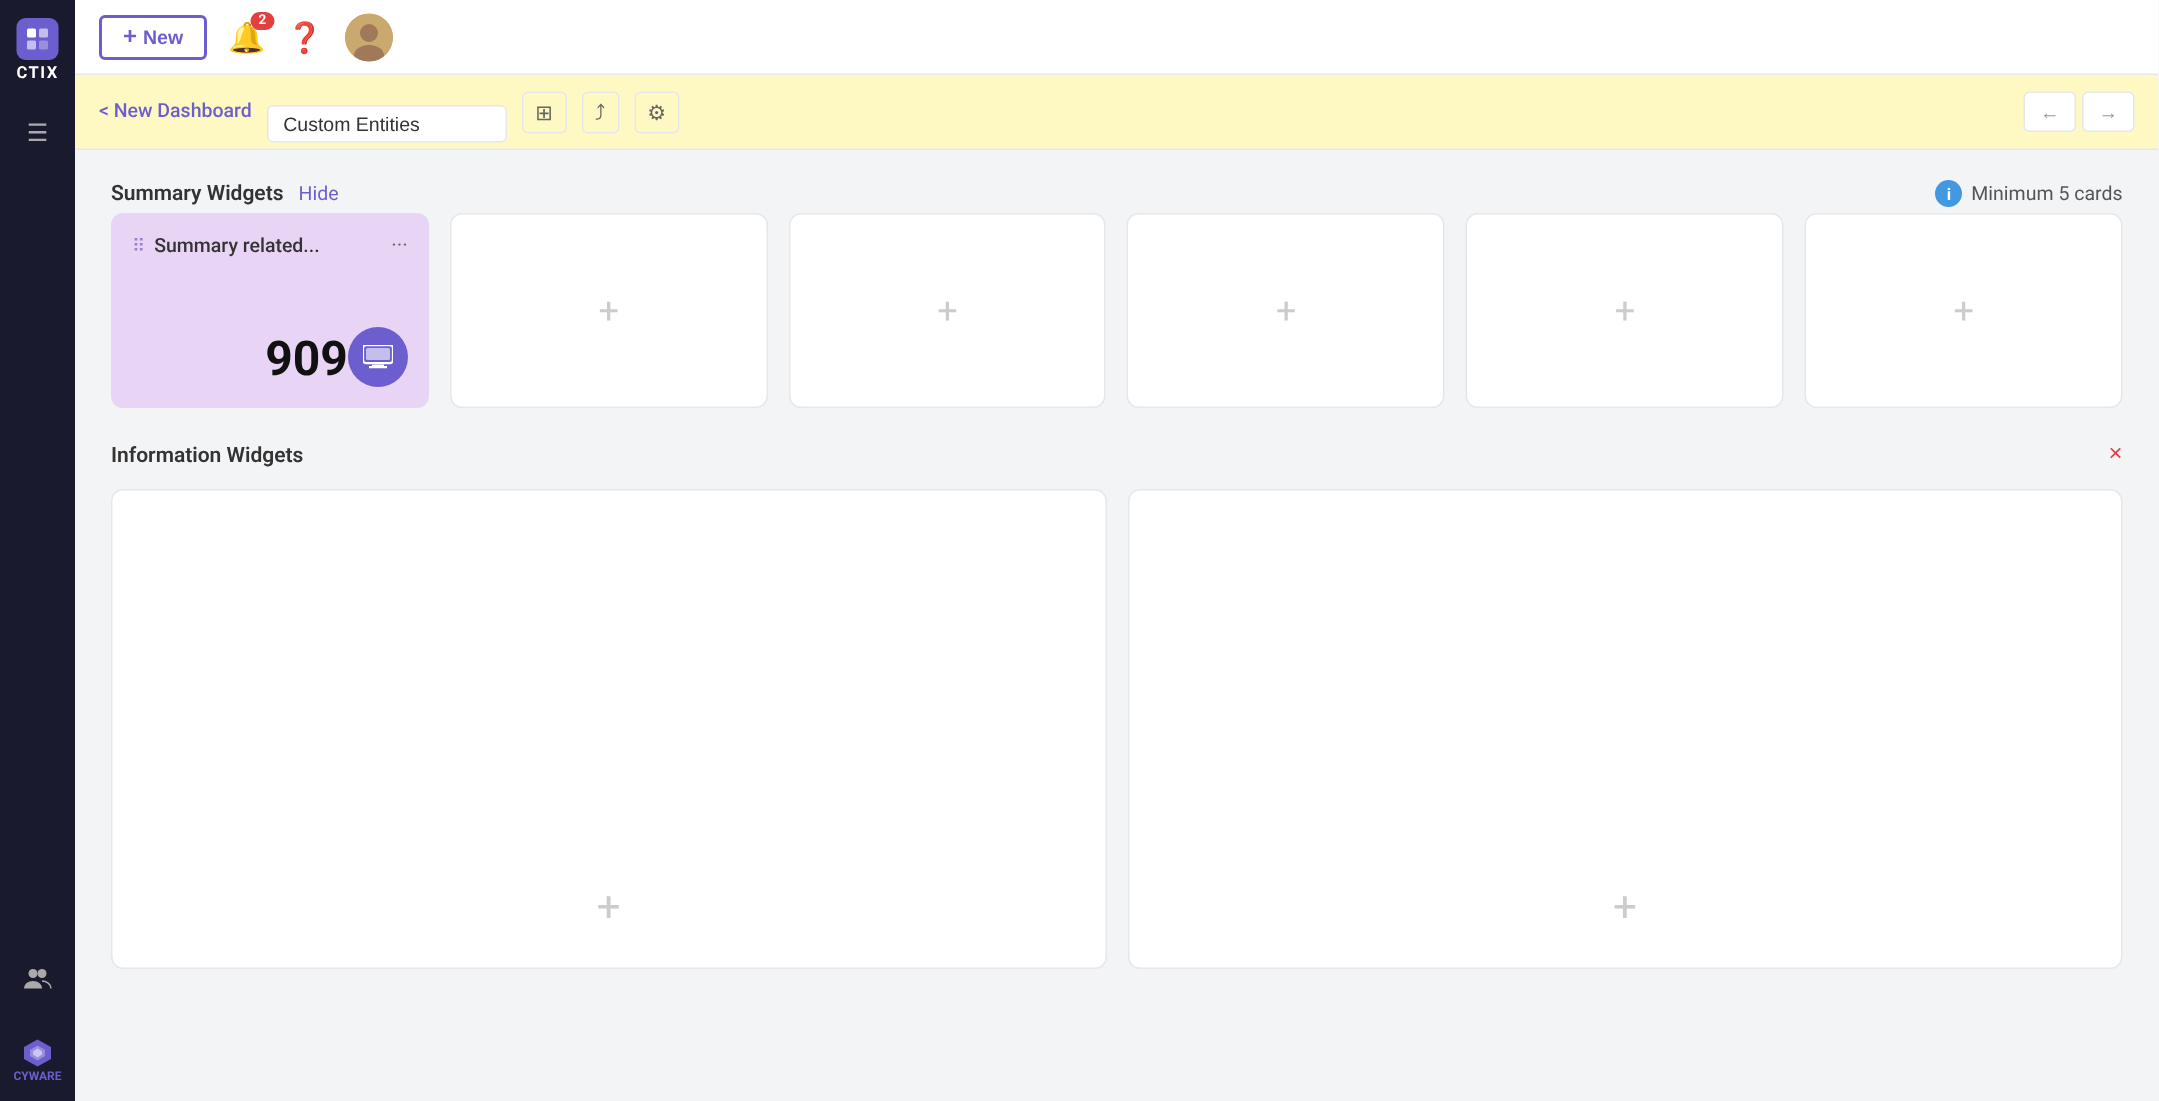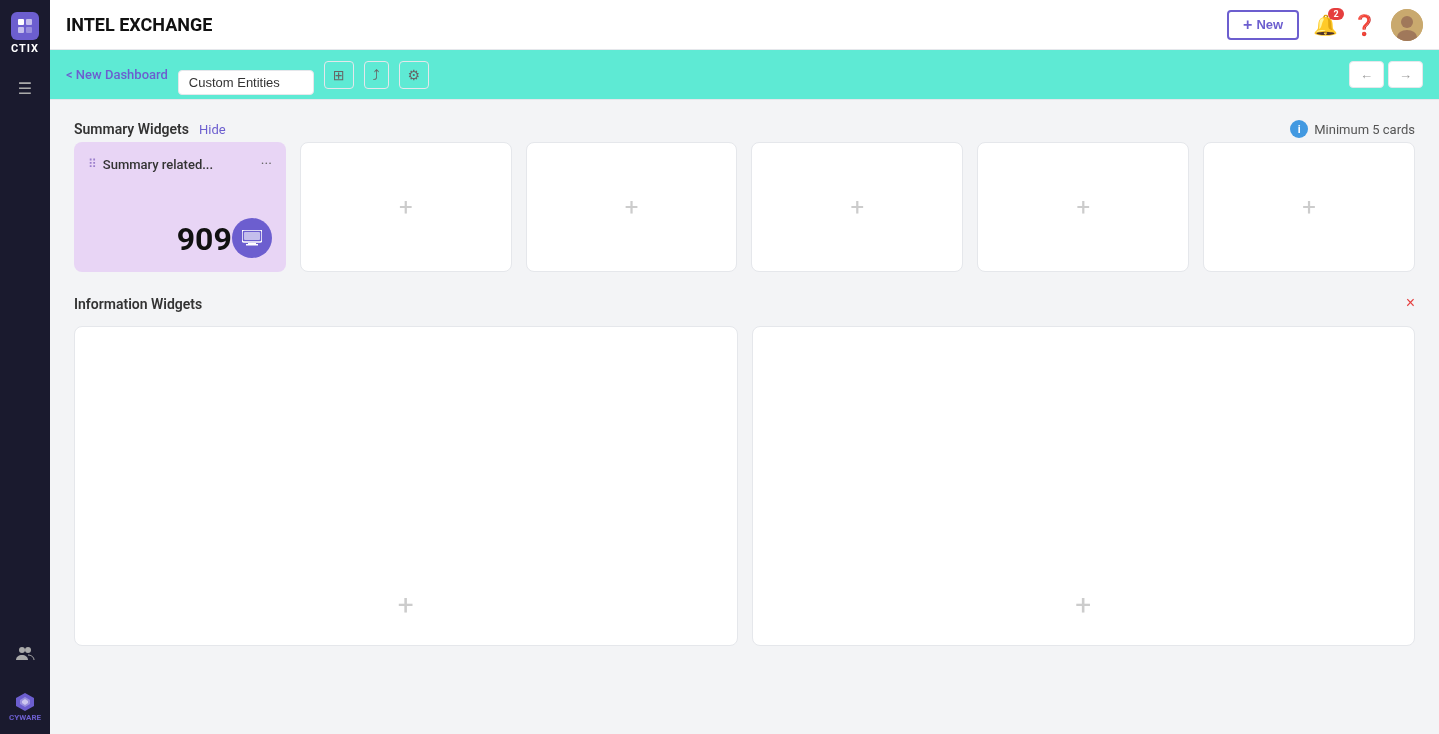--- a/index.html
+++ b/index.html
@@ -146,42 +146,42 @@
       display: flex;
       align-items: center;
       justify-content: center;
       font-size: 14px;
       color: white;
       font-weight: 600;
     }
 
     
     .dashboard-nav {
-      background: #5eead4;
+      background: #fef9c3;
       height: 50px;
       display: flex;
       align-items: center;
       padding: 0 16px;
       border-bottom: 1px solid #e5e7eb;
       flex-shrink: 0;
       gap: 10px;
     }
     .dashboard-nav .back-link {
       color: #6c5ecf;
       font-size: 13px;
       cursor: pointer;
       font-weight: 500;
     }
     .dashboard-name-input {
       border: 1px solid #e5e7eb;
       border-radius: 4px;
       padding: 4px 10px;
       font-size: 13px;
       color: #333;
-      width: 136px;
+      width: 160px;
       margin-top: 15px;
     }
     .nav-icon-btn {
       background: none;
       border: 1px solid #e5e7eb;
       border-radius: 4px;
       padding: 5px 8px;
       cursor: pointer;
       color: #666;
       font-size: 14px;
@@ -393,21 +393,20 @@
         <polygon points="11,8 14,10 14,12 11,14 8,12 8,10" fill="white" opacity="0.5"></polygon>
       </svg>
       <span>CYWARE</span>
     </div>
   </div>
 </div>
 
 <div class="main">
 
   <div class="topbar">
-    <div class="topbar-title">INTEL EXCHANGE</div>
     <div class="topbar-actions">
       <button class="btn-new">
         <span class="plus">+</span>
         <span>New</span>
       </button>
       <div class="notif-icon">
         🔔
         <span class="notif-badge">2</span>
       </div>
       <div class="help-icon">❓</div>

